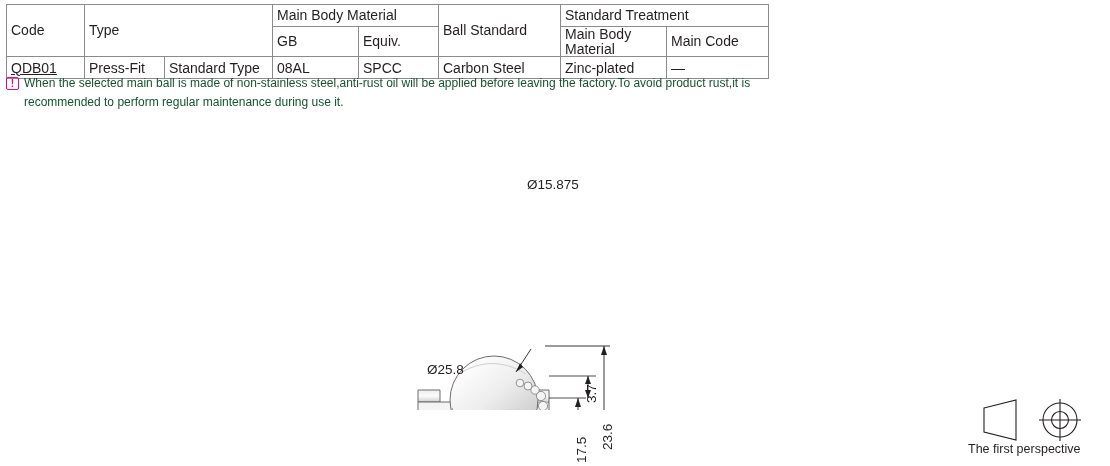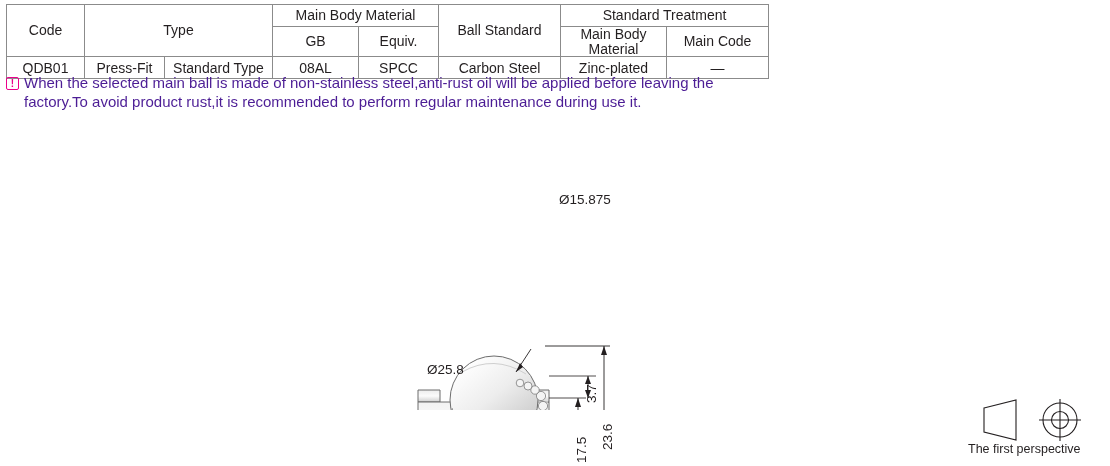--- a/index.html
+++ b/index.html
@@ -19,40 +19,41 @@
   
   .spec-table {
     position: absolute;
     left: 6px;
     top: 4px;
     border-collapse: collapse;
     table-layout: fixed;
   }
   .spec-table td, .spec-table th {
     border: 1px solid #8b8b8b;
-    text-align: center;
+    text-align: left;
     vertical-align: middle;
     font-weight: normal;
     font-size: 14px;
     color: #231f20;
     padding: 0 4px;
     height: 21px;
     line-height: 1.05;
   }
   .spec-table .hdr {
     background: #ffffff;
   }
   .code-hdr {
     color: #ec008c;
     font-size: 14.5px;
   }
   .code-cell {
     color: #ec008c;
     font-weight: bold;
     font-size: 14.5px;
+    text-decoration: underline;
   }
   .small-hdr {
     font-size: 11.5px;
   }
   .tall {
     height: 44px;
   }
 
   
   .note-wrap {
@@ -72,23 +73,23 @@
     font-size: 10px;
     font-weight: bold;
     line-height: 11px;
     text-align: center;
     flex: 0 0 auto;
     margin-top: 3px;
     margin-right: 5px;
     box-sizing: border-box;
   }
   .note-text {
-    font-size: 15px;
+    font-size: 12px;
     line-height: 18.5px;
-    color: #4c1d95;
+    color: #14532d;
   }
 
   
   .drawing {
     position: absolute;
     left: 0;
     top: 150px;
     width: 1110px;
     height: 260px;
   }
@@ -280,21 +281,21 @@
       <line x1="549" y1="226" x2="596" y2="226" stroke-width="0.8"></line>
 
       <line x1="418" y1="352" x2="549" y2="352"></line>
       <polygon points="418,352 427,349 427,355" fill="#231f20" stroke="none"></polygon>
       <polygon points="549,352 540,349 540,355" fill="#231f20" stroke="none"></polygon>
       <line x1="418" y1="341" x2="418" y2="358" stroke-width="0.8"></line>
       <line x1="549" y1="341" x2="549" y2="358" stroke-width="0.8"></line>
     </g>
   </svg>
 
-  <div class="dim-label" style="left:527px; top:42px;margin-left:32px;">Ø15.875</div>
+  <div class="dim-label" style="left:527px; top:27px;">Ø15.875</div>
   <div class="dim-label" style="left:427px; top:212px;">Ø25.8</div>
   <div class="dim-label rot" style="left:600px; top:300px;">23.6</div>
   <div class="dim-label rot" style="left:574px; top:313px;">17.5</div>
   <div class="dim-label rot" style="left:584px; top:253px;">3.7</div>
 </div>
 
 <div class="proj">
   <svg width="132" height="44" viewBox="0 0 132 44">
     <g stroke="#231f20" stroke-width="1.1" fill="none">
       <path d="M16 10 L48 2 L48 42 L16 34 Z"></path>

